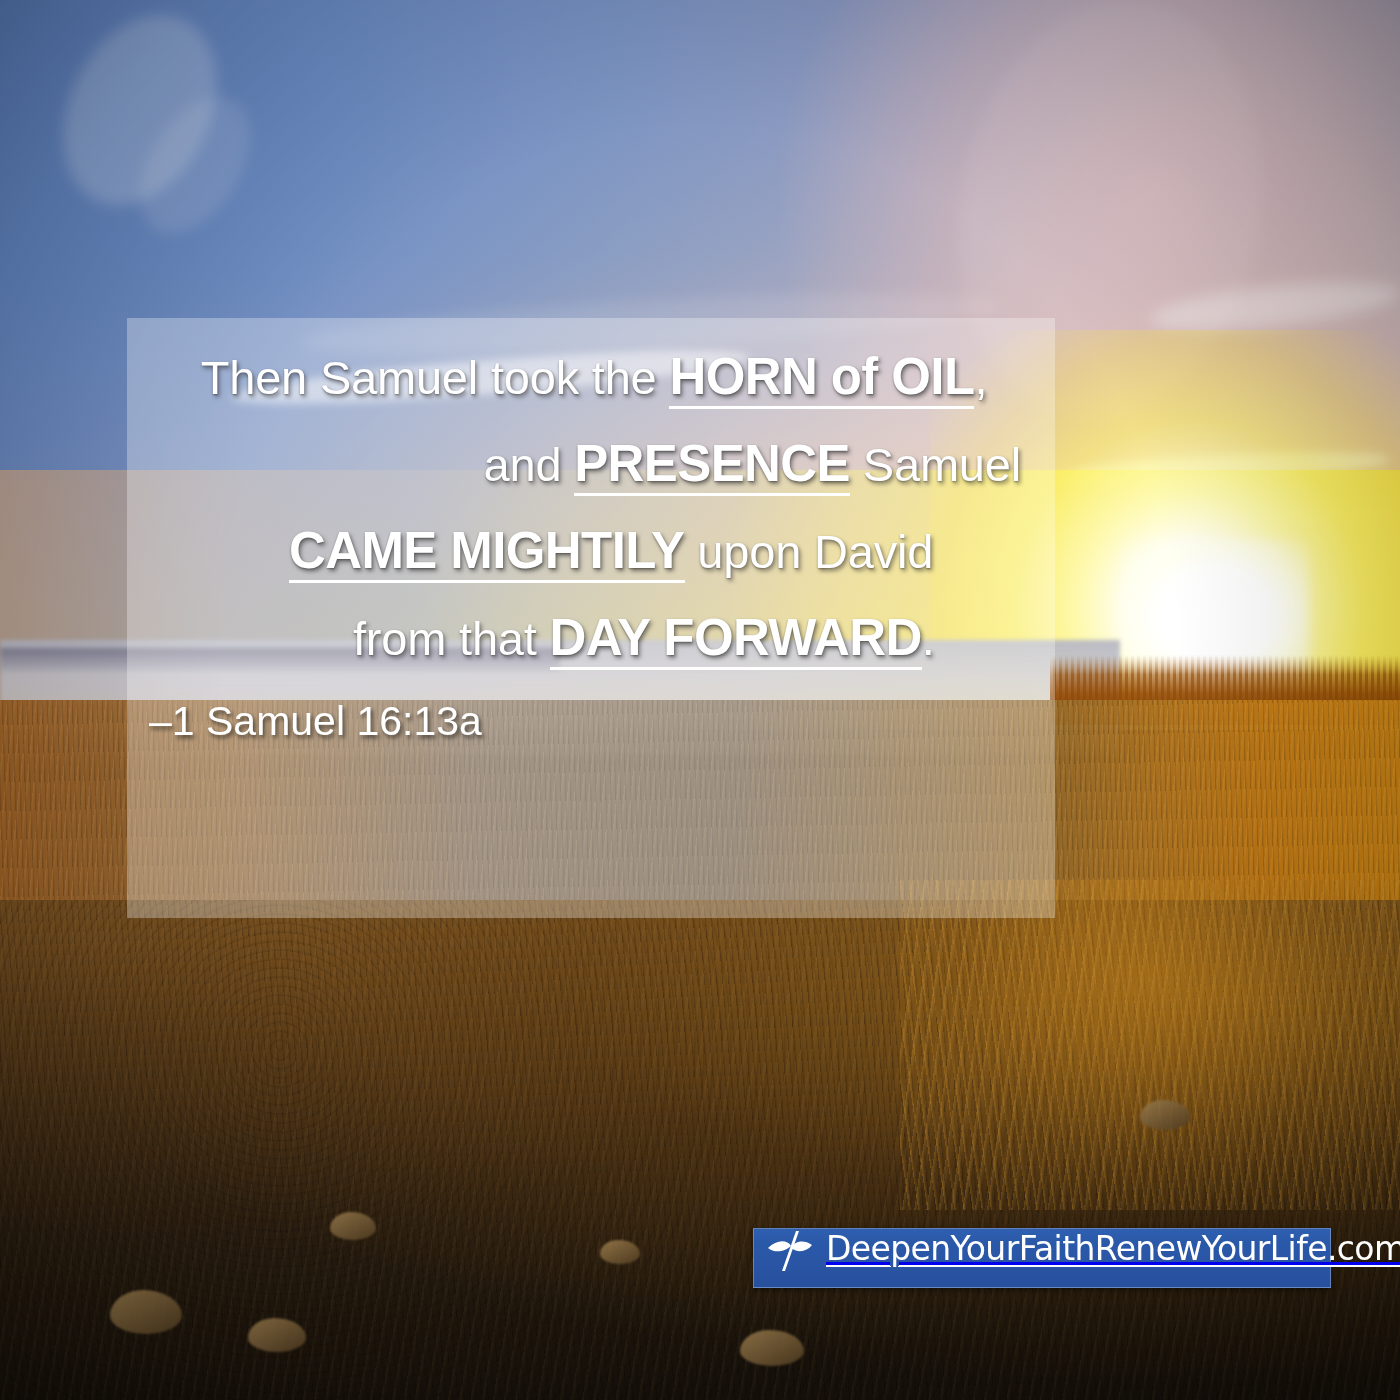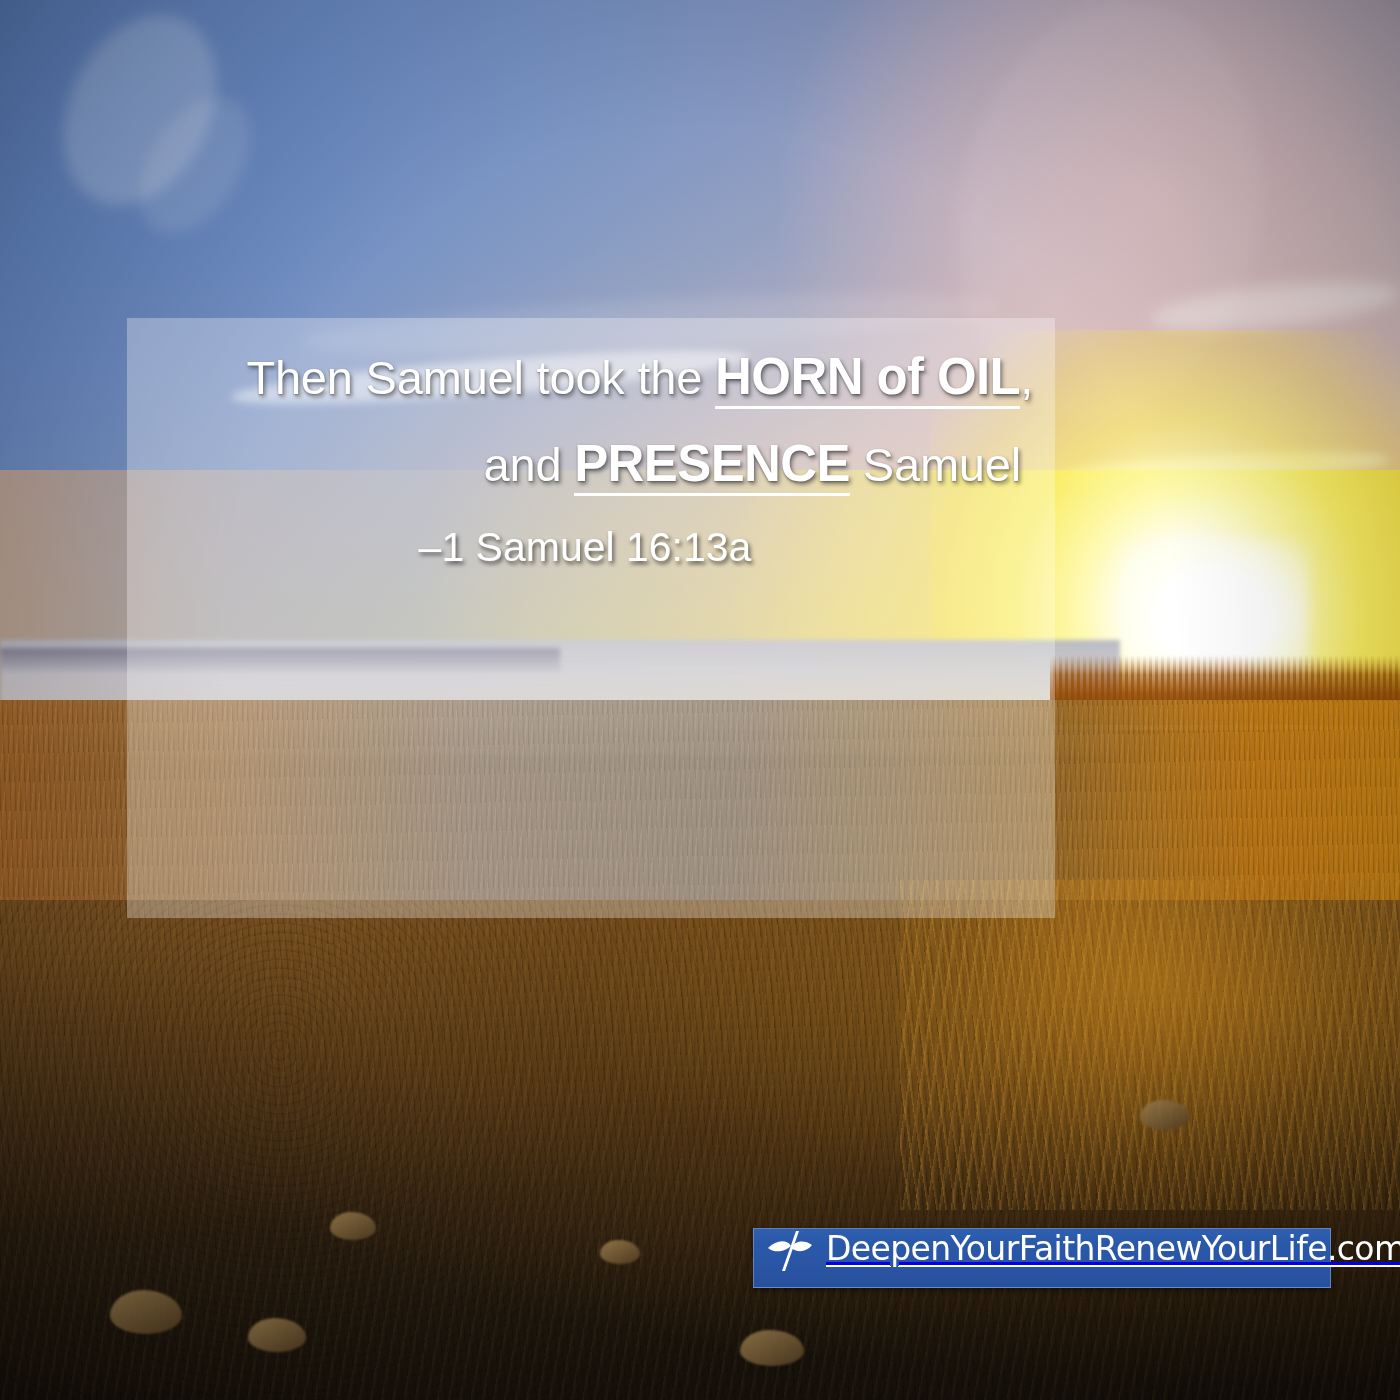--- a/index.html
+++ b/index.html
@@ -195,37 +195,37 @@
   .qline {
     color:#ffffff;
     font-size:47px;
     line-height:86px;
     white-space:nowrap;
     text-shadow:
       2px 3px 4px rgba(40,40,40,0.55),
       0 1px 2px rgba(0,0,0,0.35);
     letter-spacing:-0.2px;
   }
-  .qline.l1 { text-align:right;   padding-left:6px; }
+  .qline.l1 { text-align:center;   padding-left:6px; }
   .qline.l2 { text-align:right;  padding-right:12px; }
   .qline.l3 { text-align:left;   padding-left:78px; }
   .qline.l4 { text-align:left;   padding-left:94px; }
   .qline.l5 { text-align:left;   padding-left:140px; }
   .qline.l6 { text-align:left;   padding-left:204px; }
 
   .qline b {
     font-weight:bold;
     font-size:51px;
     letter-spacing:-0.6px;
     border-bottom:3px solid #ffffff;
     padding-bottom:1px;
   }
   .attrib {
     margin-top:16px;
-    text-align:center;
+    text-align:left;
     padding-right:12px;
     color:#ffffff;
     font-size:41px;
     text-shadow:2px 3px 4px rgba(20,20,20,0.65);
   }
 
   
   .site-banner {
     position:absolute;
     left:753px; top:1228px; width:578px; height:60px;
@@ -290,20 +290,22 @@
     <div class="rock" style="left:600px;  top:1240px; width:40px; height:24px;"></div>
     <div class="rock" style="left:740px;  top:1330px; width:64px; height:36px;"></div>
     <div class="rock" style="left:1140px; top:1100px; width:50px; height:30px;"></div>
 
     <div class="vignette"></div>
   </div>
 
   <div class="quote-panel">
     <div class="qline l1"><span>Then Samuel took the </span><b>HORN of OIL</b><span>,</span></div>
     <div class="qline l2"><span>and </span><b>PRESENCE</b><span> Samuel</span></div>
+    <div class="qline l5"><b>CAME MIGHTILY</b><span> upon David</span></div>
+    <div class="qline l6"><span>from that </span><b>DAY FORWARD</b><span>.</span></div>
     <div class="attrib">–1 Samuel 16:13a</div>
   </div>
 
   <a class="site-banner" href="#">
     <span class="logo">
       <svg viewBox="0 0 48 44" width="48" height="44" aria-hidden="true">
         <path d="M2 19 C10 11, 21 10, 25 17 C20 22, 9 25, 2 19 Z" fill="#ffffff"></path>
         <path d="M46 16 C38 10, 28 12, 25 19 C31 24, 41 23, 46 16 Z" fill="#ffffff"></path>
         <path d="M30 2 L16 42 L19 42 L33 2 Z" fill="#ffffff"></path>
       </svg>

